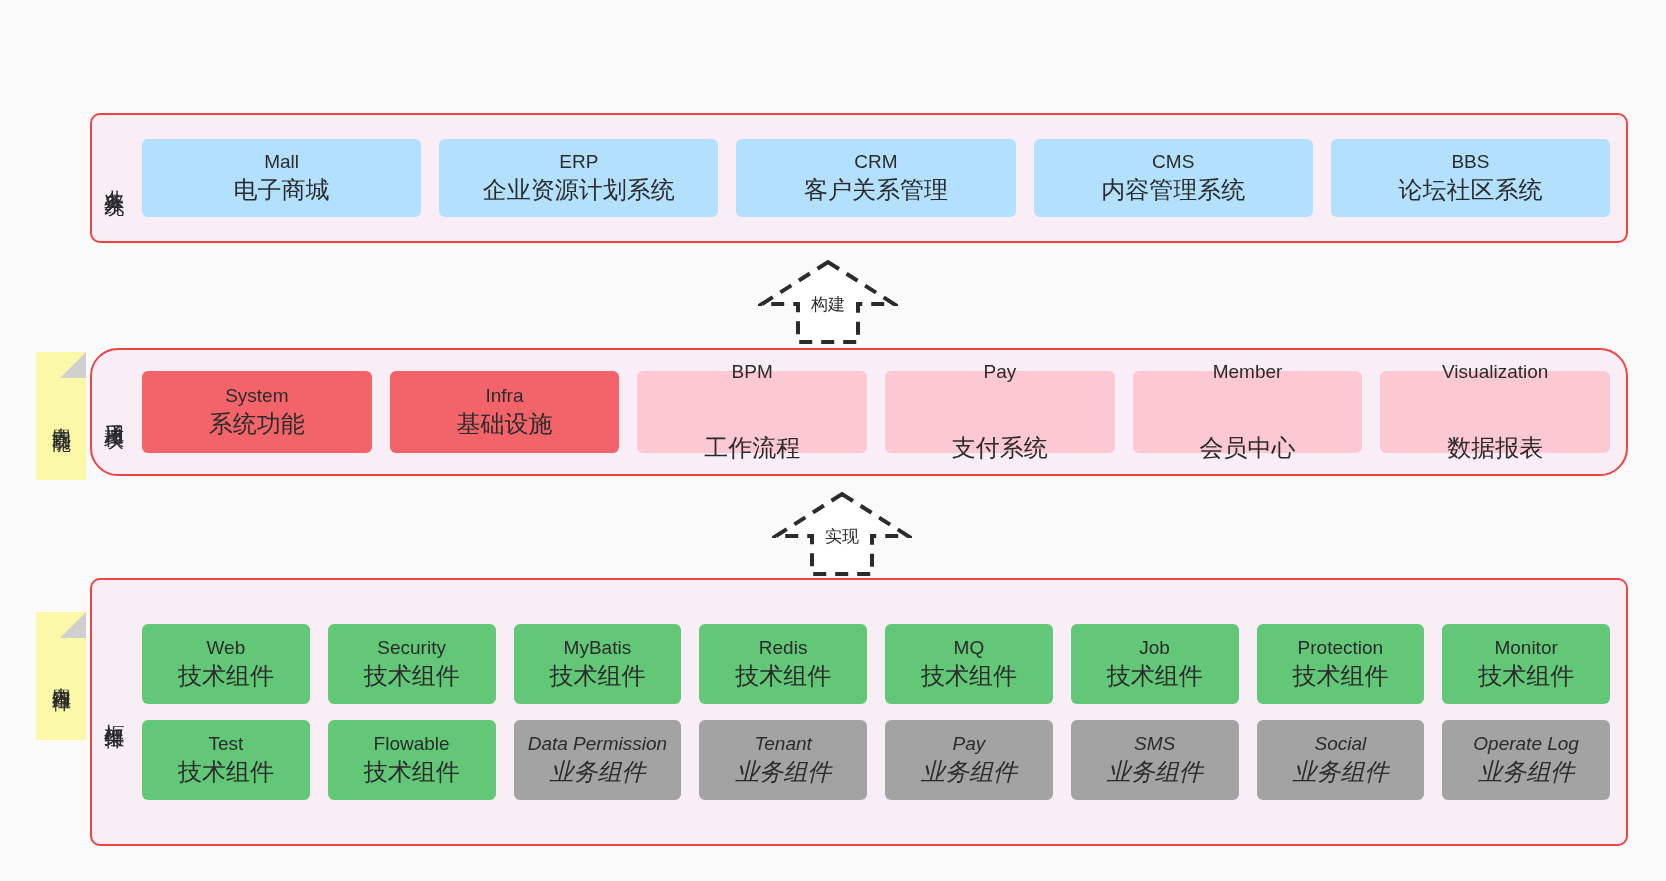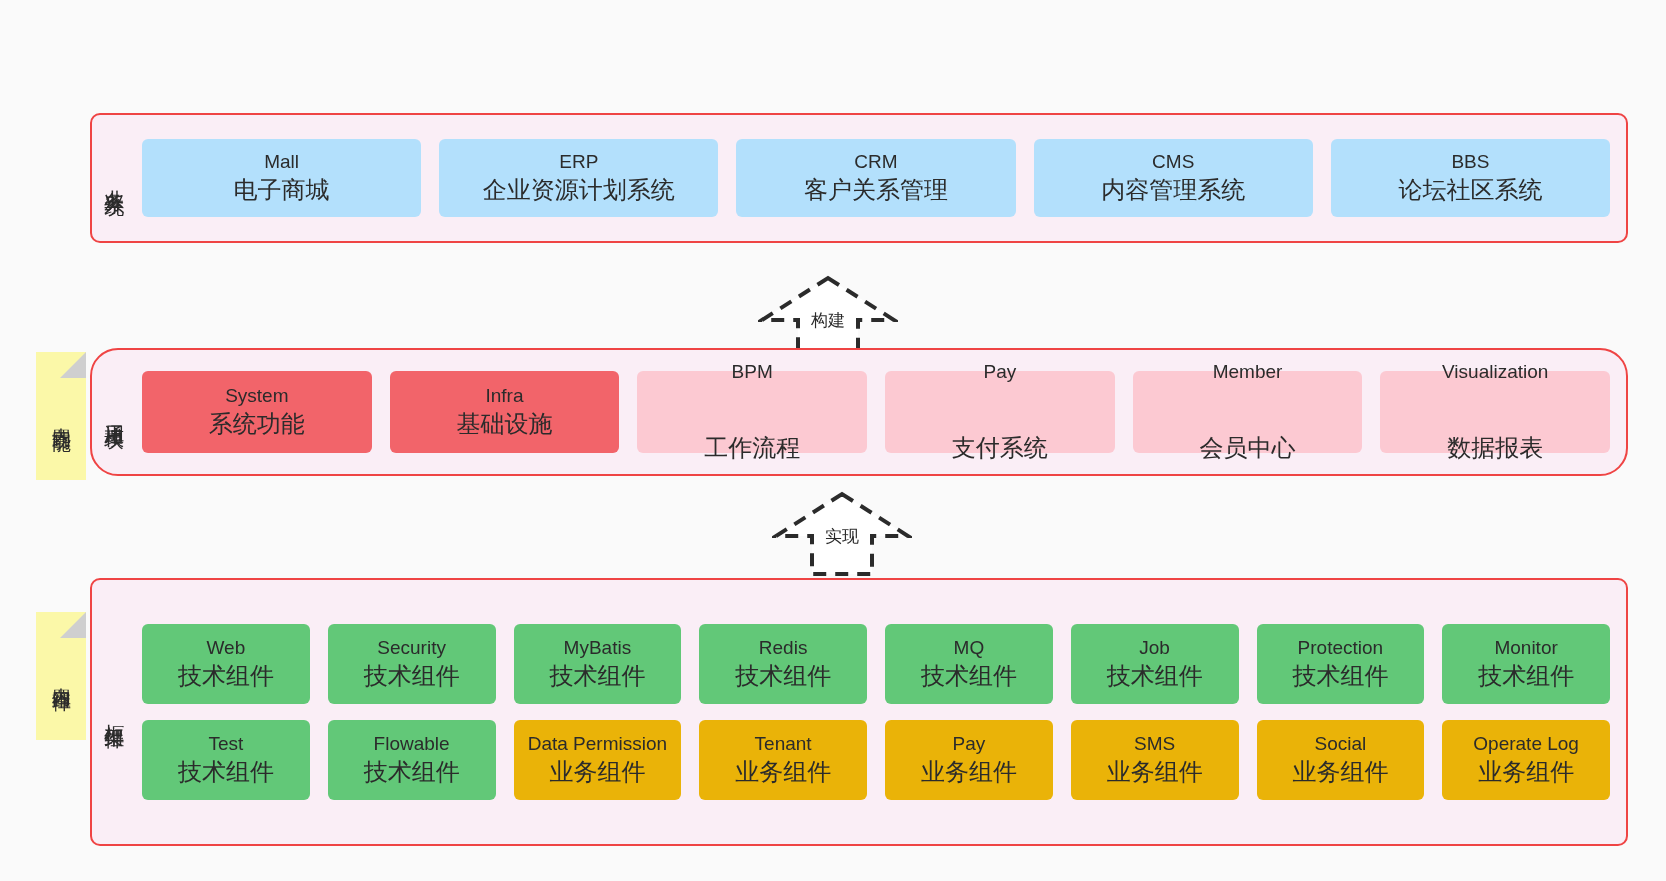--- a/index.html
+++ b/index.html
@@ -70,21 +70,21 @@
 
   .h-top .card { height: 78px; }
   .h-mid .card { height: 82px; }
   .h-bot .card { height: 80px; }
 
   
   .c-blue        { background: #b3e0fc; }
   .c-red         { background: #f2646a; }
   .c-pink        { background: #fcc9d2; gap: 48px; }
   .c-green       { background: #62c878; }
-  .c-green-light { background: #eab308; }
+  .c-green-light { background: #a3a3a3; font-style: italic; }
 
   
   .note {
     position: absolute;
     background: #fbf8a8;
     display: flex;
     align-items: center;
     justify-content: center;
     font-size: 19px;
     color: #2b2b2b;
@@ -147,21 +147,21 @@
         <span class="cn">内容管理系统</span>
       </div>
       <div class="card c-blue">
         <span class="en">BBS</span>
         <span class="cn">论坛社区系统</span>
       </div>
     </div>
   </div>
 </div>
 
-<div class="arrow" style="left:758px; top:274px; width:140px; height:88px;">
+<div class="arrow" style="left:758px; top:258px; width:140px; height:88px;">
   <svg width="140" height="88" viewBox="0 0 140 88">
     <path d="M 70 4 L 136 46 L 100 46 L 100 84 L 40 84 L 40 46 L 4 46 Z" fill="#ffffff" stroke="#2b2b2b" stroke-width="4" stroke-dasharray="13 9" stroke-linejoin="miter"></path>
   </svg>
   <span class="arrow-label" style="bottom:30px;">构建</span>
 </div>
 
 <div class="note" style="left:36px; top:352px; width:50px; height:128px;">
   <span>内置功能</span>
 </div>
 

